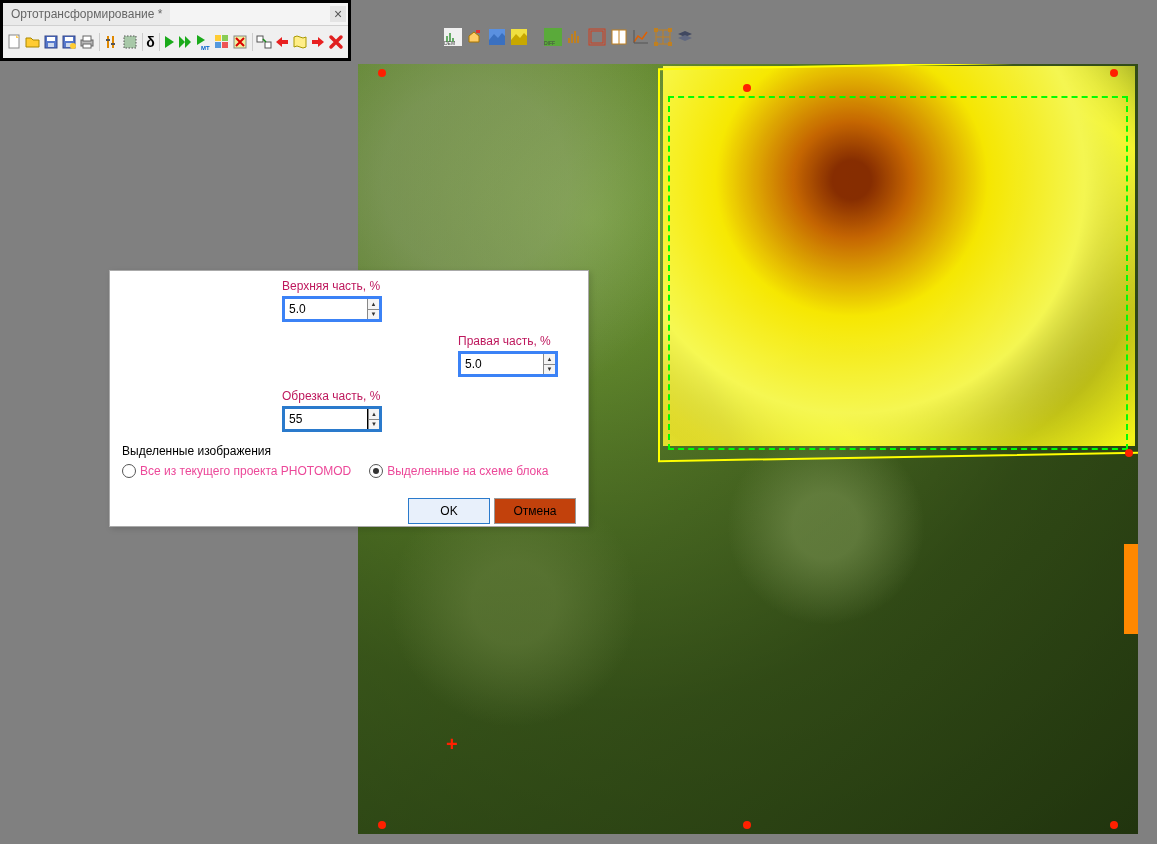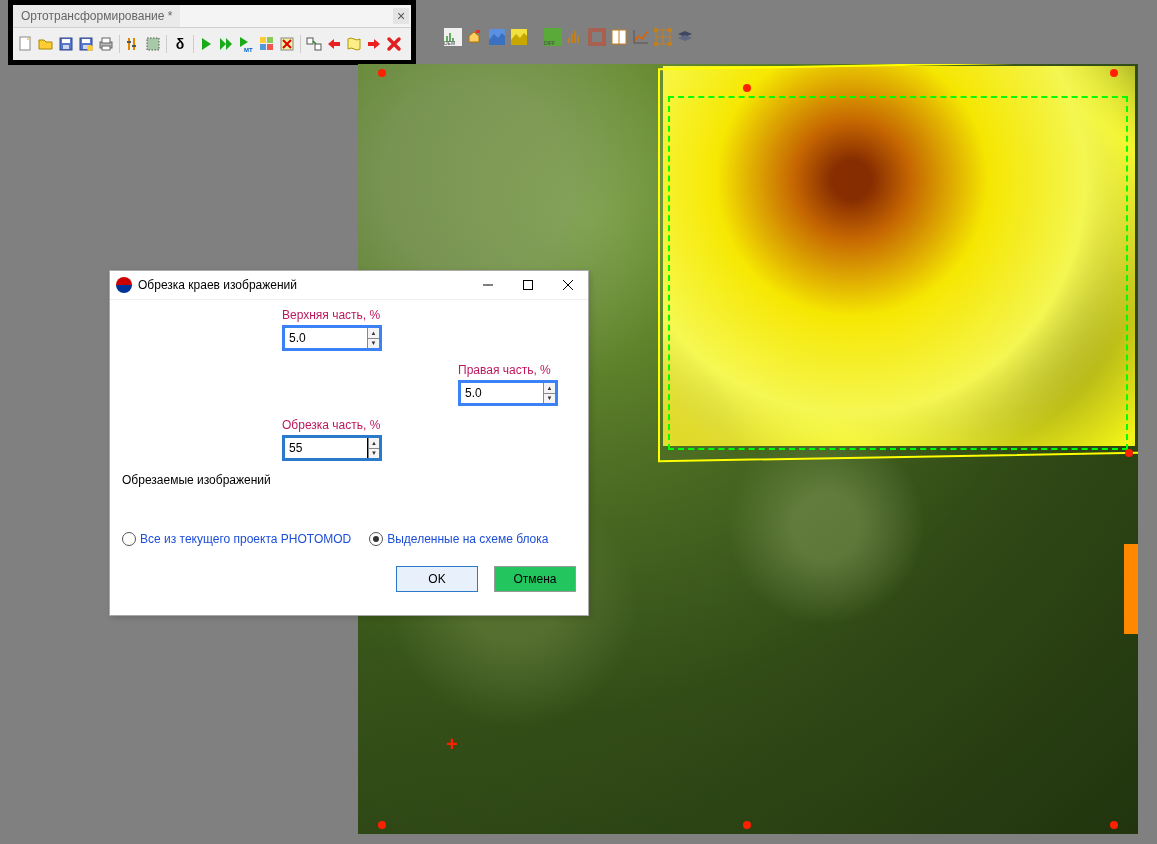--- a/index.html
+++ b/index.html
@@ -9,25 +9,24 @@
     font-family: "Segoe UI", Tahoma, Arial, sans-serif;
     font-size: 12px;
     overflow: hidden;
     width: 1157px;
     height: 844px;
   }
   .main-toolbar {
     position: absolute;
     top: 0;
     left: 0;
-    width: 408px;
+    width: 351px;
     background: #f0f0f0;
-    border: 5px solid #000000;
+    border: 3px solid #000000;
     box-sizing: border-box;
-    margin-left: 8px;
   }
   .tab-bar {
     display: flex;
     border-bottom: 1px solid #d0d0d0;
     height: 22px;
     align-items: center;
     background: #f4f4f4;
   }
   .tab {
     padding: 2px 8px;
@@ -243,40 +242,39 @@
   .c-left { grid-column: 1; grid-row: 2; }
   .c-right { grid-column: 3; grid-row: 2; margin-left: 16px; }
   .c-bottom { grid-column: 2; grid-row: 3; }
 
   .group-lbl { color: #000; margin-bottom: 6px; }
   .radios { display: flex; gap: 18px; align-items: center; flex-wrap: wrap; }
   .radio {
     display: inline-flex;
     align-items: flex-start;
     gap: 4px;
-    color: #1d4ed8;
-    margin-top: 39px;
+    color: #ec4899;
   }
   .rdot {
     width: 12px; height: 12px; border: 1px solid #555; border-radius: 50%; display: inline-flex; align-items:center; justify-content:center; background:#fff;
   }
   .rdot .inner { width:6px; height:6px; border-radius:50%; background:#333; display:none;}
   .rdot.sel .inner { display:block; }
 
   .dlg-buttons {
     display:flex;
     justify-content:flex-end;
-    gap:16px;
-    padding: 8px 12px 23px 12px;
+    gap:4px;
+    padding: 8px 12px 2px 12px;
   }
   .btn {
     min-width: 80px;
     height: 24px;
     border: 1px solid #999;
-    background: #22c55e;
+    background: #c2410c;
     display:flex;
     align-items:center;
     justify-content:center;
   }
   .btn.primary {
     border: 1px solid #2a7acc;
     background: #e8f0fb;
   }
   .spin.focus { border-color:#2a7acc; }
 </style>
@@ -495,41 +493,20 @@
   <div class="fiducial" style="top:20px;left:385px"></div>
   <div class="fiducial" style="top:5px;right:20px"></div>
   <div class="fiducial" style="bottom:5px;left:20px"></div>
   <div class="fiducial" style="bottom:5px;left:385px"></div>
   <div class="fiducial" style="bottom:5px;right:20px"></div>
   <div class="fiducial" style="top:385px;left:5px"></div>
   <div class="fiducial" style="top:385px;right:5px"></div>
 </div>
 
 <div class="dialog">
-  <div class="dlg-title">
-    <div class="dlg-icon"></div>
-    <div class="dlg-title-text">Обрезка краев изображений</div>
-    <div class="dlg-btns">
-      <div class="win-btn">
-        <svg width="10" height="10">
-            <line x1="0" y1="5" x2="10" y2="5" stroke="#000" stroke-width="1"></line>
-          </svg>
-      </div>
-      <div class="win-btn">
-        <svg width="10" height="10">
-            <rect x="0.5" y="0.5" width="9" height="9" fill="none" stroke="#000" stroke-width="1"></rect>
-          </svg>
-      </div>
-      <div class="win-btn">
-        <svg width="10" height="10">
-            <path d="M0 0 L10 10 M10 0 L0 10" stroke="#000" stroke-width="1"></path>
-          </svg>
-      </div>
-    </div>
-  </div>
   <div class="dlg-body">
     <div class="cross-layout">
       <div class="c-top">
         <div class="cell-lbl">Верхняя часть, %</div>
         <div class="spin">
           <input value="5.0" style="">
           <div class="arrows">
               <div class="ar">▲</div>
               <div class="ar">▼</div>
             </div>
@@ -550,21 +527,21 @@
         <div class="spin focus">
           <input style="border-right: 1px solid rgb(0, 0, 0);" value="55">
           <div class="arrows">
               <div class="ar">▲</div>
               <div class="ar">▼</div>
             </div>
         </div>
       </div>
     </div>
 
-    <div class="group-lbl">Обрезаемые изображений</div>
+    <div class="group-lbl">Выделенные изображения</div>
     <div class="radios">
       <label class="radio">
         <span class="rdot"></span>
         <span>Все из текущего проекта PHOTOMOD</span>
       </label>
       <label class="radio">
         <span class="rdot sel">
             <span class="inner"></span>
           </span>
         <span>Выделенные на схеме блока</span>

